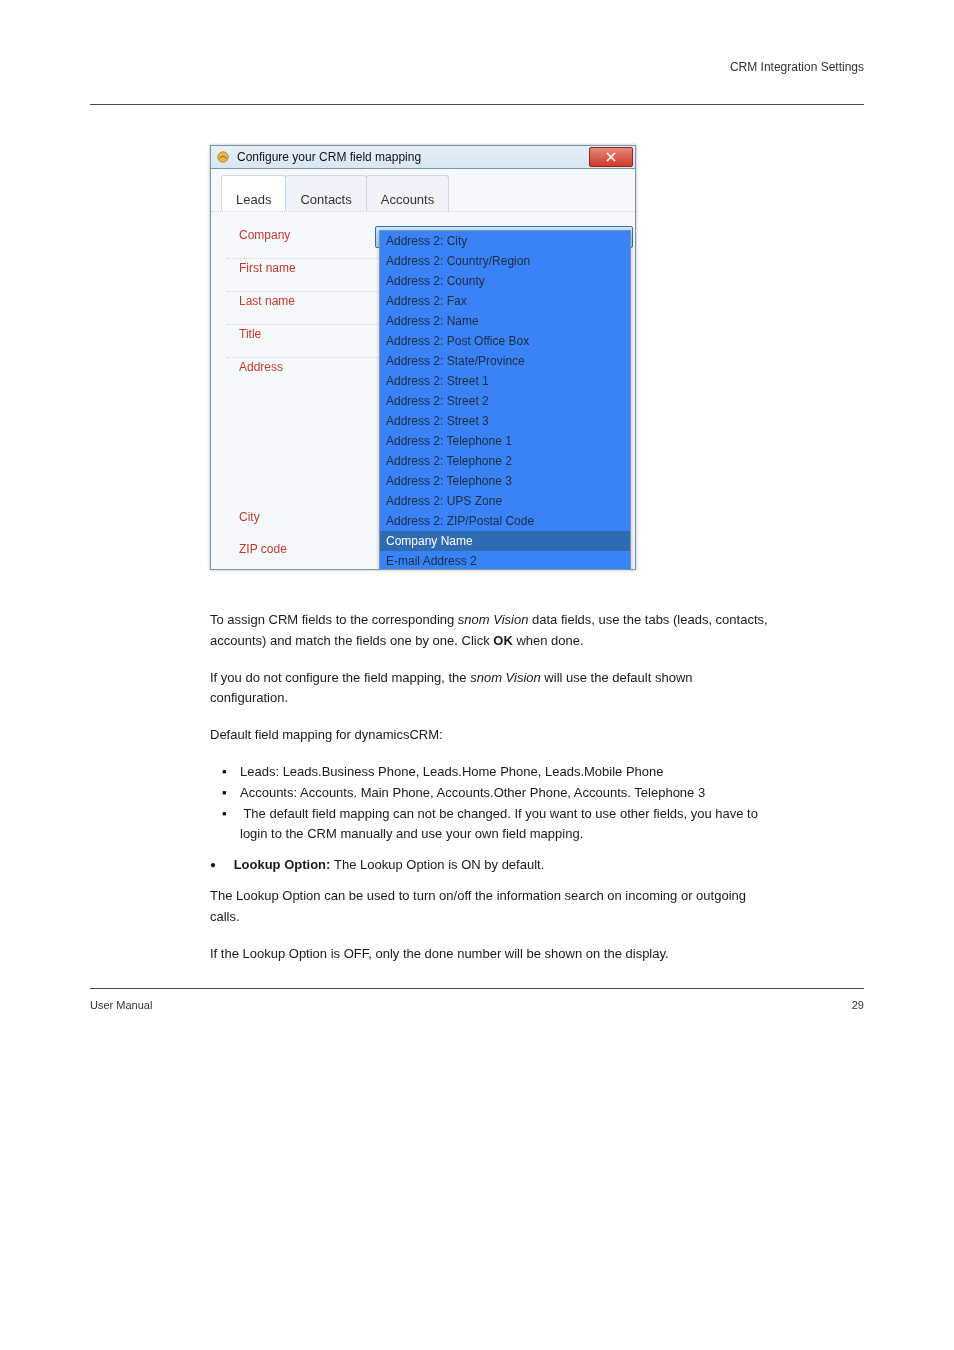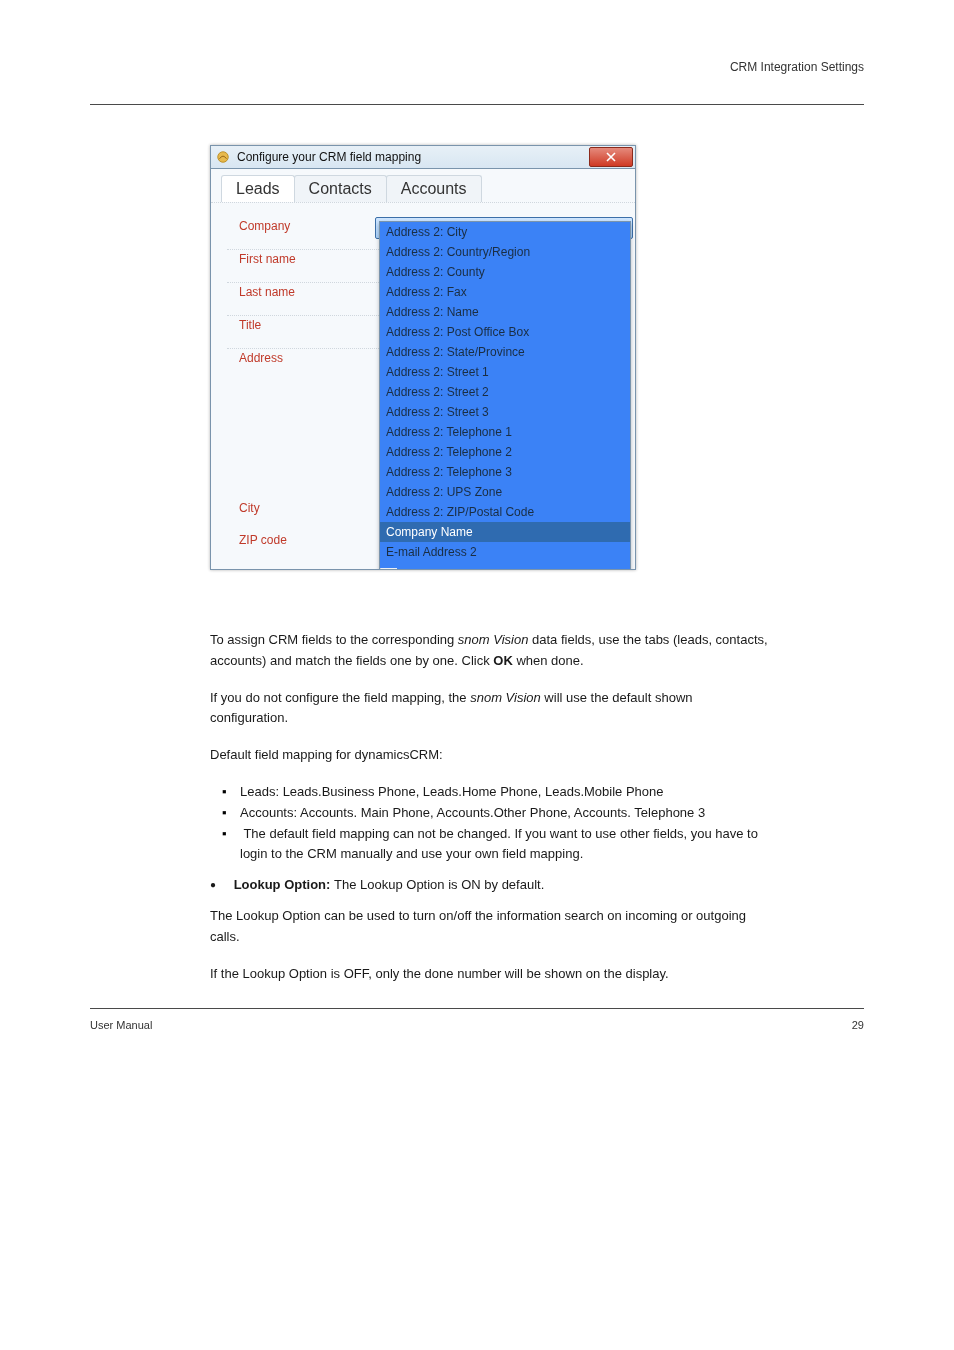--- a/index.html
+++ b/index.html
@@ -14,21 +14,21 @@
     padding: 60px 90px 40px 90px;
   }
   .rule {
     border: none;
     border-top: 1px solid #4a4a4a;
     margin: 30px 0 40px 0;
   }
 
   .screenshot-wrap {
     margin-left: 120px;
-    margin-bottom: 60px;
+    margin-bottom: 40px;
   }
   .dialog {
     width: 426px;
     box-shadow: 0 0 3px rgba(0,0,0,0.3);
     font-size: 12px;
     background: #fff;
   }
   .titlebar {
     display: flex;
     align-items: center;
@@ -72,22 +72,22 @@
     position: relative;
   }
   .tabs {
     display: flex;
     gap: 0;
     padding: 6px 0 0 10px;
     background: #f6f9fc;
     border-bottom: 1px dotted #d0d7de;
   }
   .tab {
-    padding: 4px 14px 4px 14px;
-    font-size: 16px;
+    padding: 16px 14px 4px 14px;
+    font-size: 13px;
     color: #333;
     border: 1px solid #cfd8e0;
     border-bottom: none;
     background: #f0f4f8;
     border-radius: 3px 3px 0 0;
     margin-right: -1px;
   }
   .tab.active {
     background: #fff;
     position: relative;

